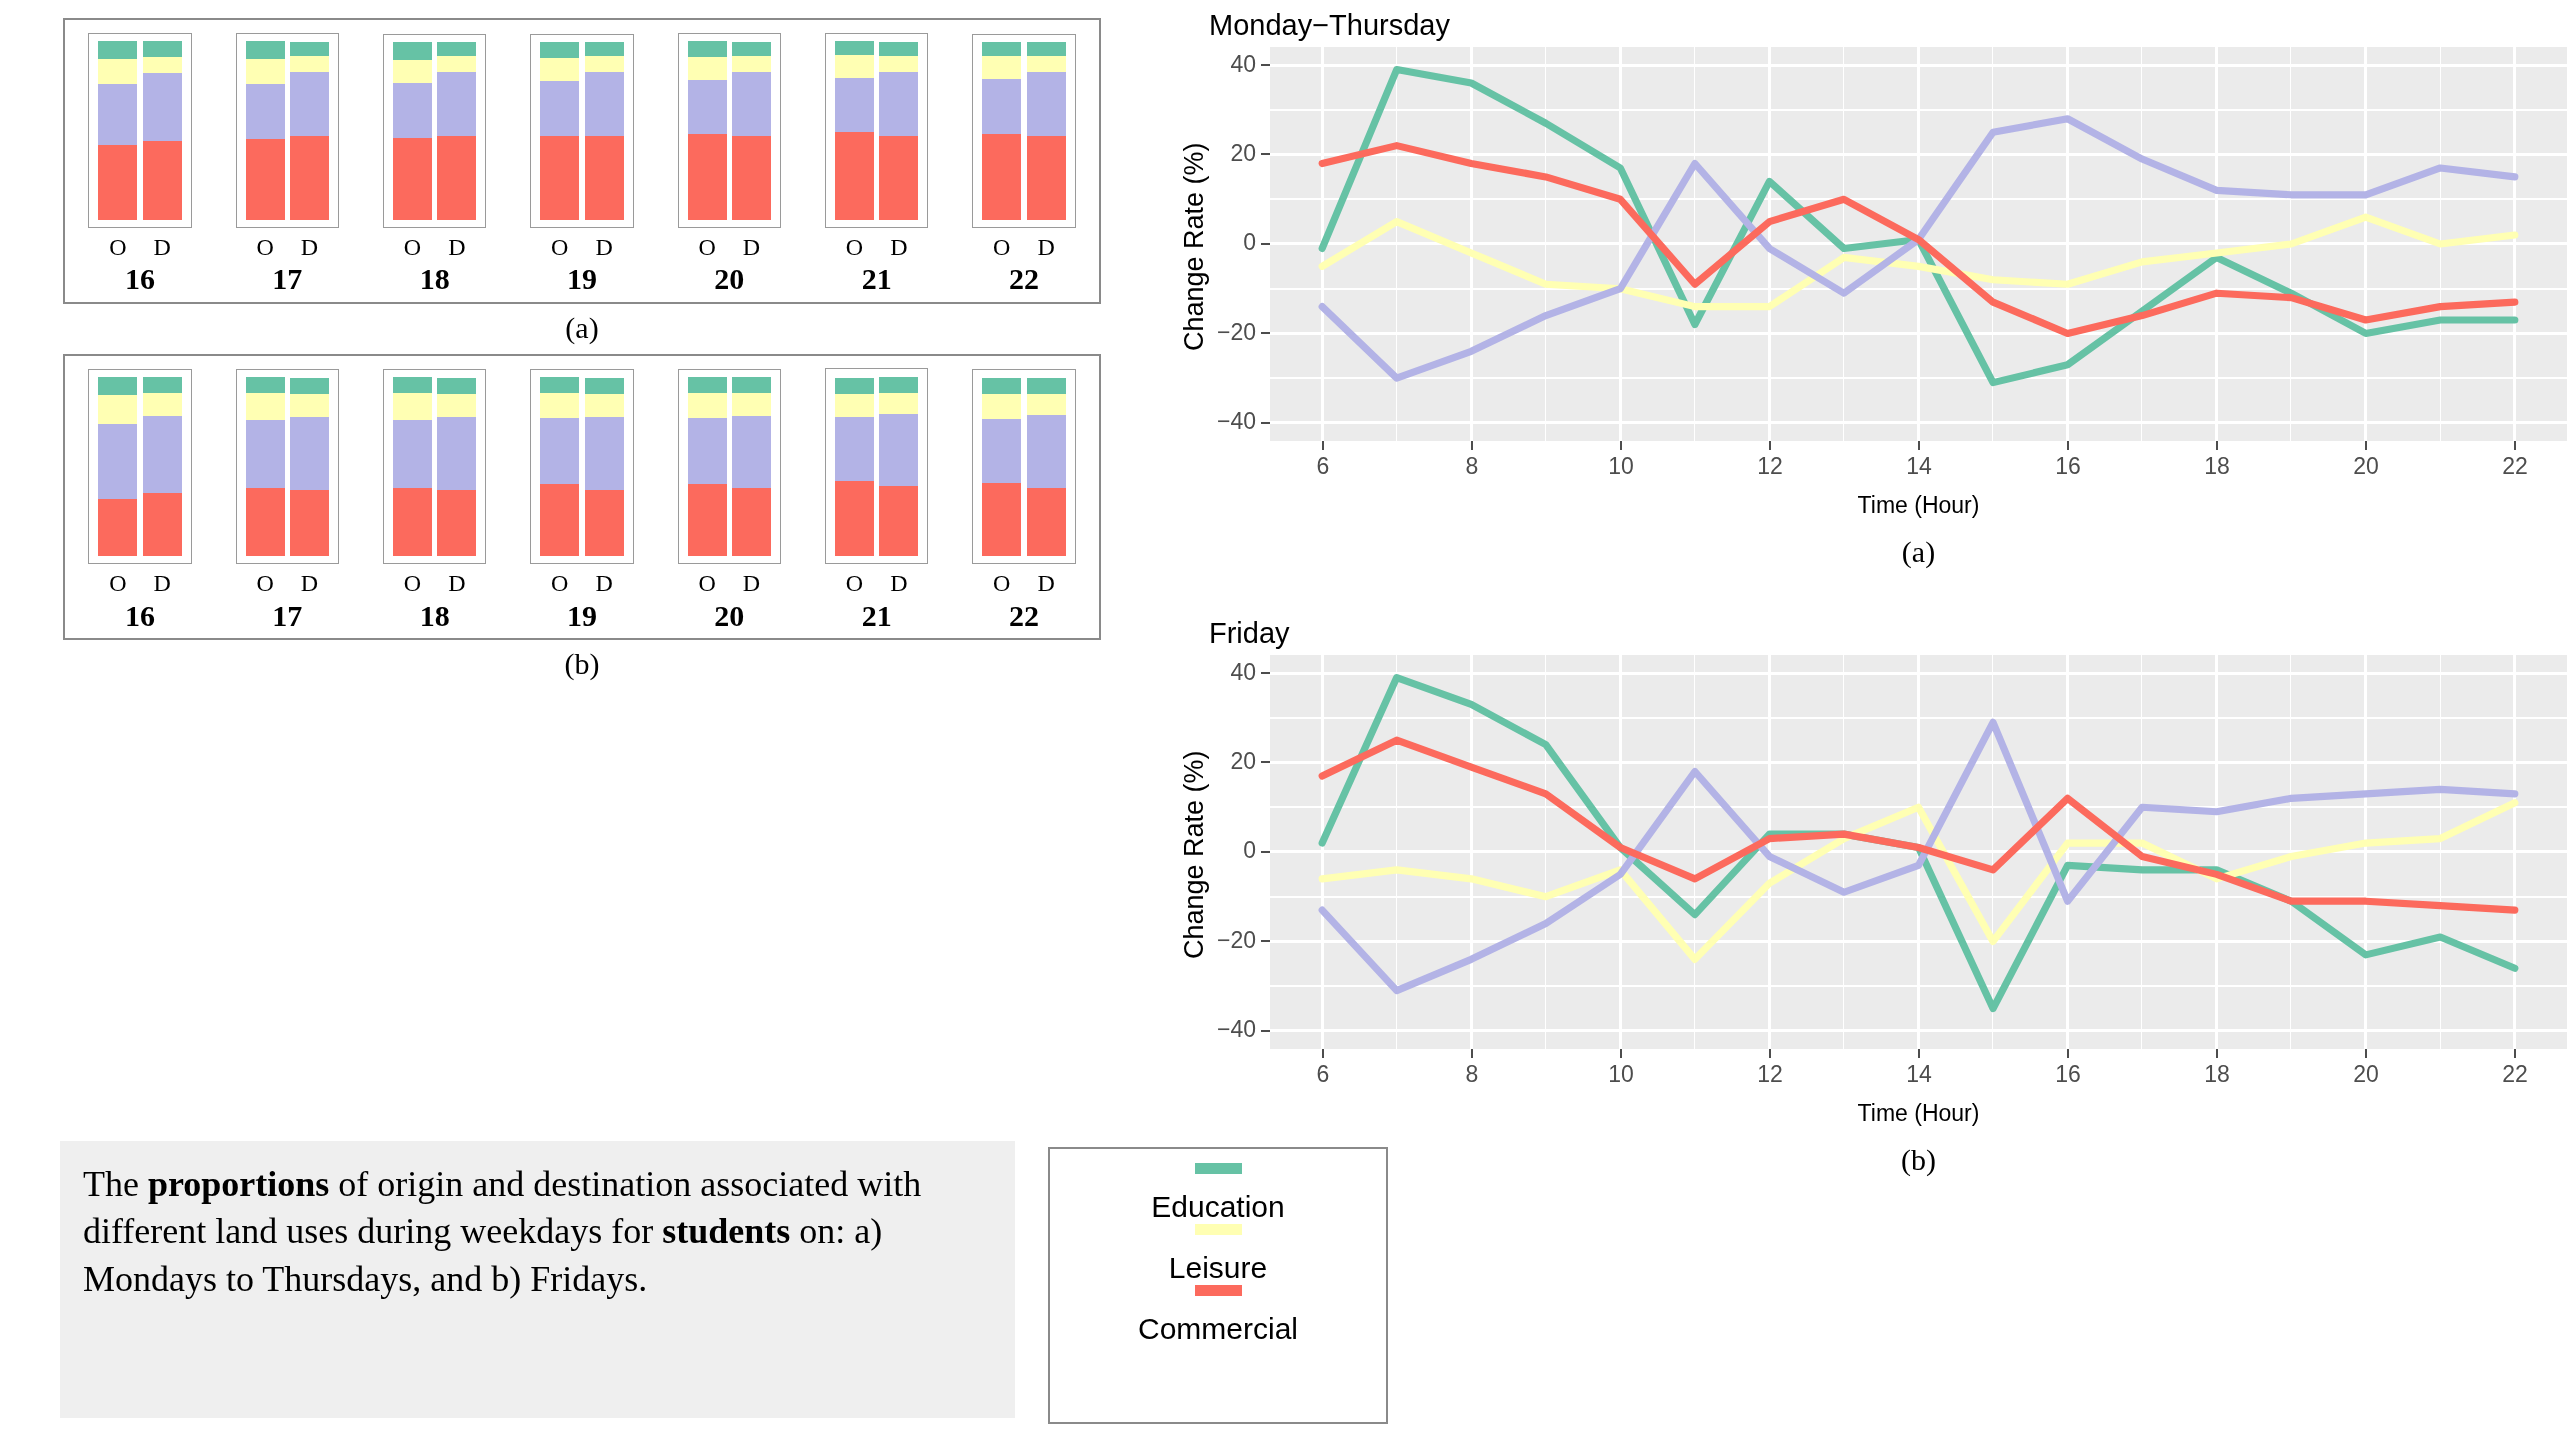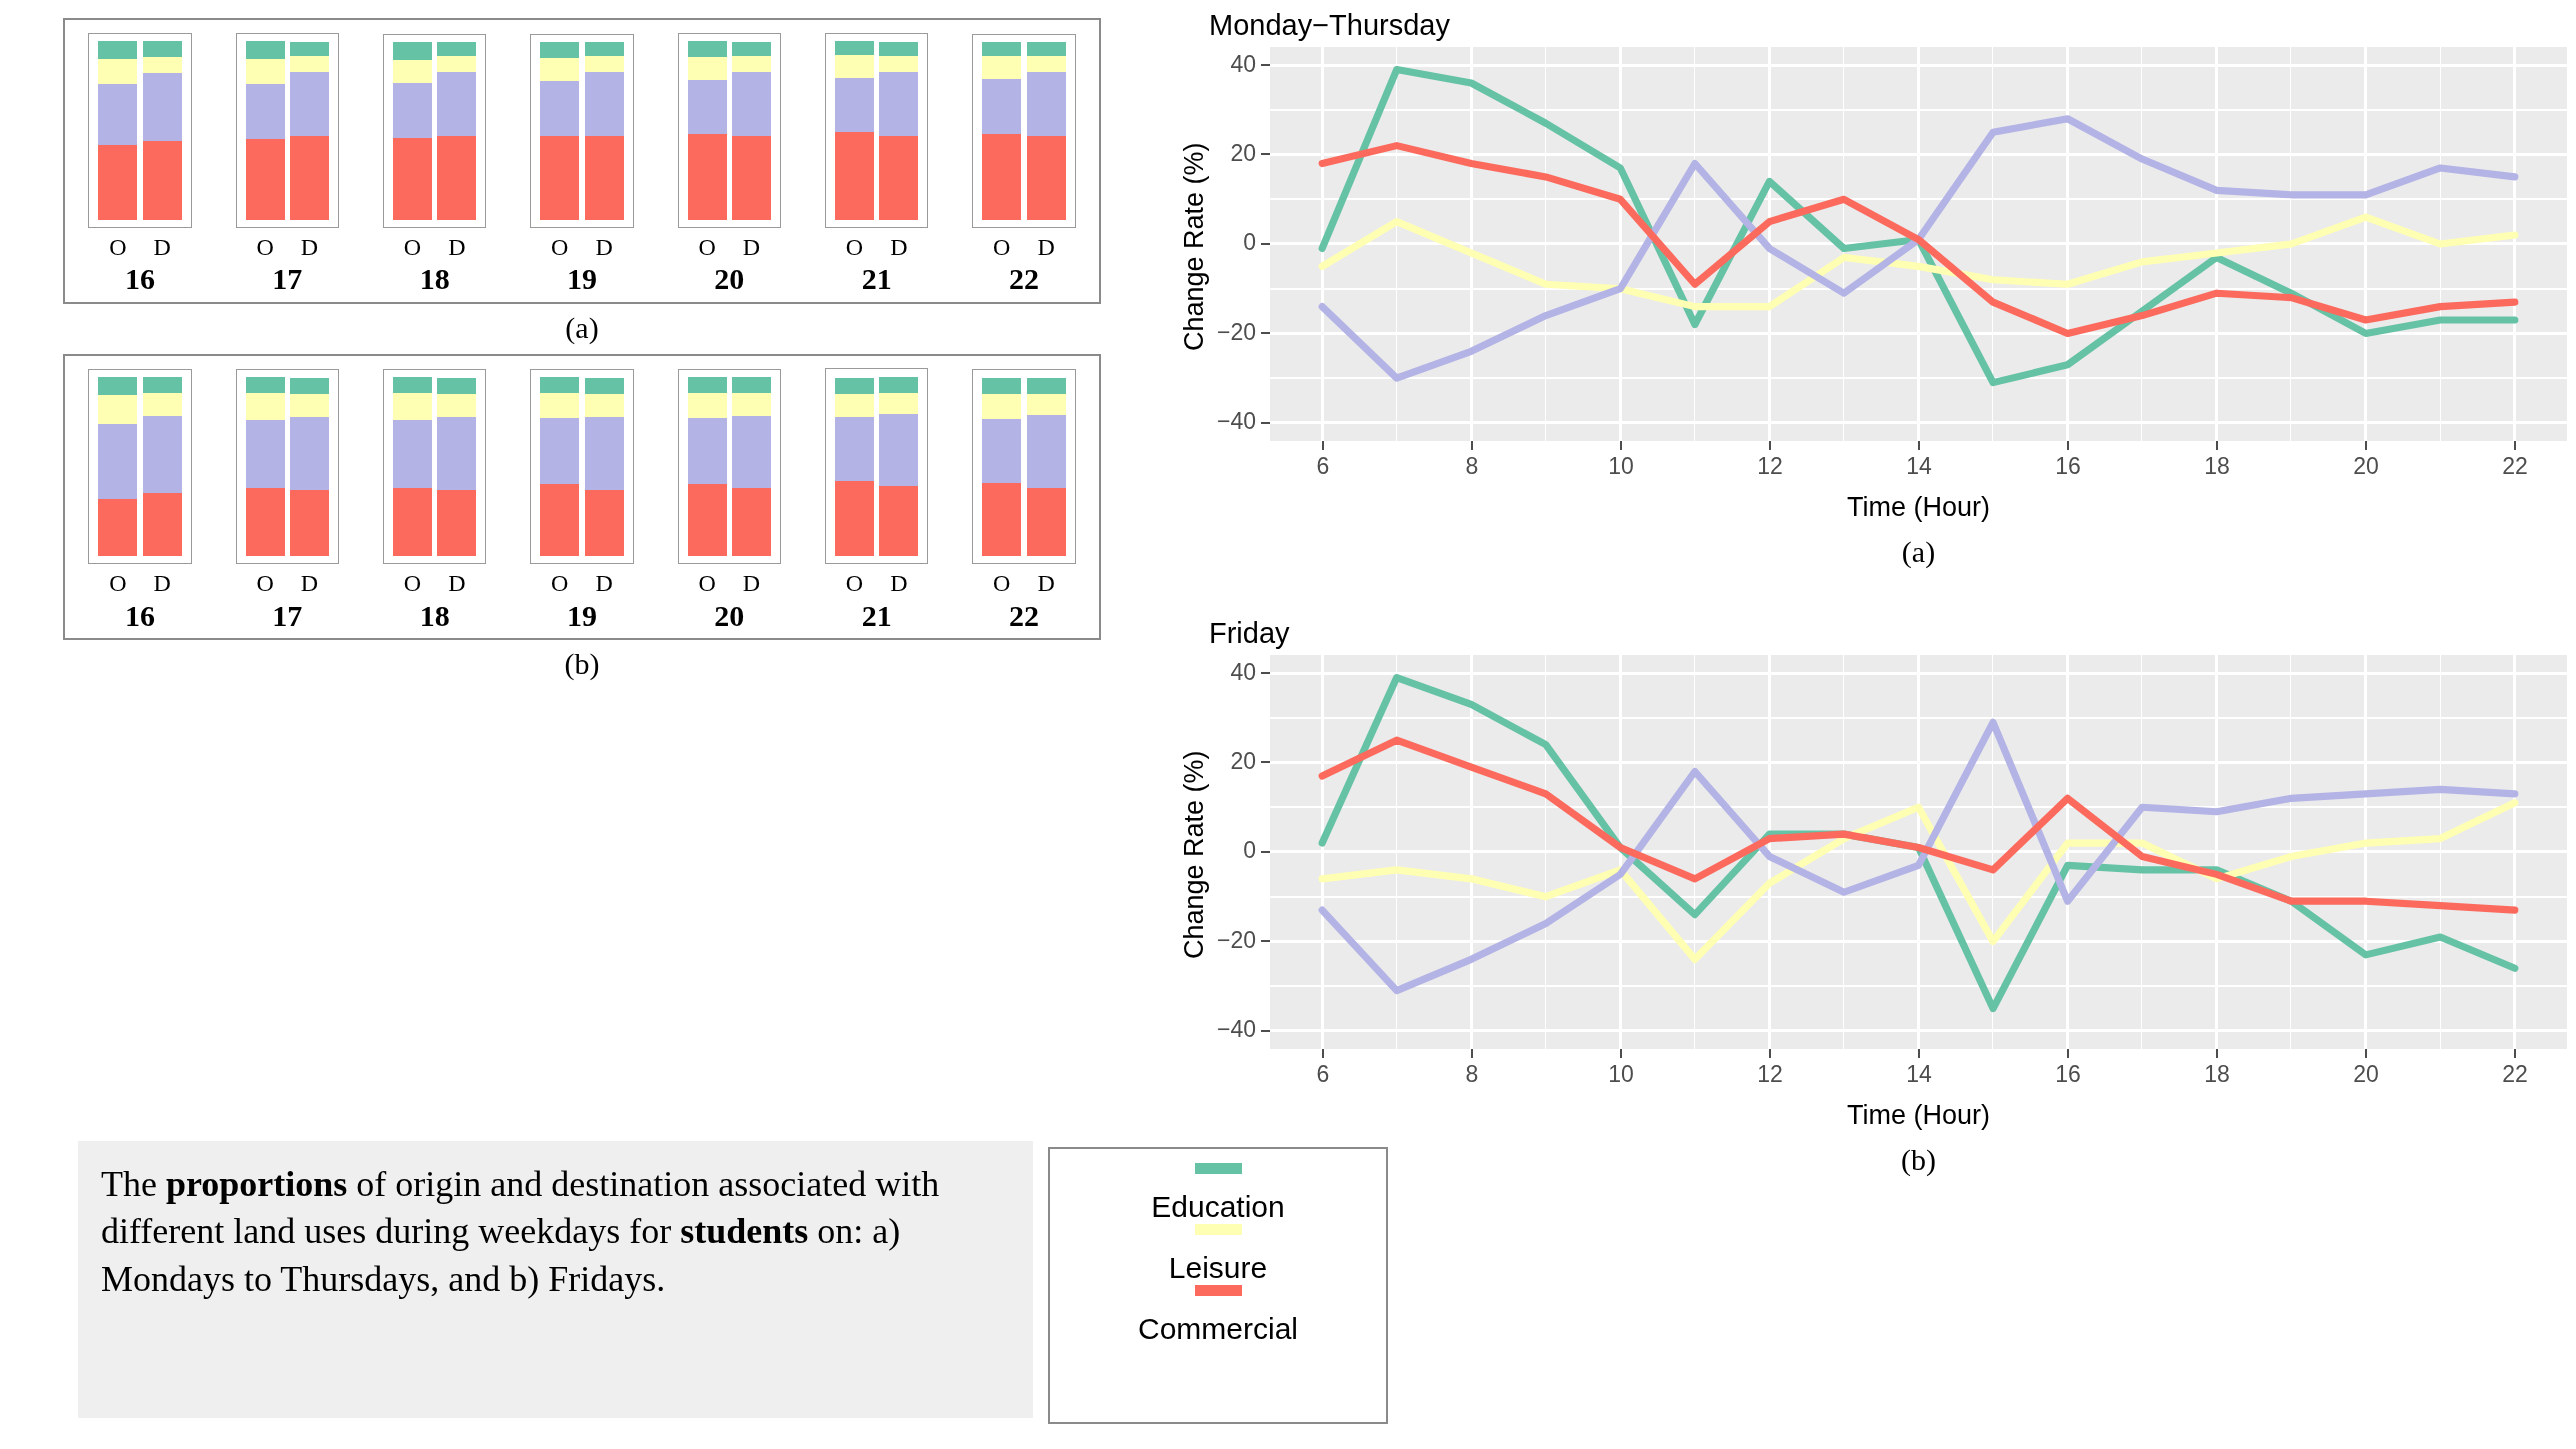--- a/index.html
+++ b/index.html
@@ -14,38 +14,38 @@
   .hour-bars{display:flex;gap:5.4px;border:1.8px solid #9a9a9a;padding:7.2px 9px;background:#fff;box-sizing:border-box;}
   .bar{width:39px;display:flex;flex-direction:column;justify-content:flex-end;}
   .seg{width:100%;}
   .od-row{display:flex;gap:5.4px;justify-content:center;margin-top:5.4px;}
   .od-lab{width:39px;text-align:center;font-family:"Liberation Serif",serif;font-size:24px;}
   .hour-lab{font-family:"Liberation Serif",serif;font-size:30px;font-weight:bold;margin-top:1.8px;}
   .sub-cap{text-align:center;font-family:"Liberation Serif",serif;font-size:30px;margin-top:7.2px;}
 
   
   .cap-box{background:#efefef;font-family:"Liberation Serif",serif;font-size:36px;line-height:1.32;padding:19.7px 23px;box-sizing:border-box;}
-  .cap-left{position:absolute;left:78px;top:1141px;width:955px;height:277px;}
+  .cap-left{position:absolute;left:60px;top:1141px;width:955px;height:277px;}
   .cap-right{position:absolute;left:1395px;top:1265px;width:1136px;height:152px;}
 
   
   .legend{position:absolute;left:1048px;top:1147px;width:340px;height:277px;border:2.7px solid #8a8a8a;background:#fff;box-sizing:border-box;padding:14.3px 16px;}
   .legend-item{display:flex;align-items:center;gap:16px;height:61px;flex-direction:column;}
   .legend-swatch{width:47px;height:38px;}
   .legend-label{font-size:30px;font-family:"Liberation Sans",sans-serif;}
 
   
   .chart-wrap{position:absolute;}
   .chart-title{font-size:29px;font-family:"Liberation Sans",sans-serif;margin-left:55px;margin-bottom:5.4px;}
   .plot-area{position:relative;background:#ebebeb;}
   .grid-line{position:absolute;background:#ffffff;}
   .axis-lab-y{position:absolute;transform:rotate(-90deg);transform-origin:left top;font-size:27px;white-space:nowrap;}
   .ytick{position:absolute;font-size:23px;color:#4d4d4d;text-align:right;width:72px;}
   .xtick{position:absolute;font-size:23px;color:#4d4d4d;text-align:center;width:54px;}
-  .axis-lab-x{position:absolute;font-size:27px;text-align:center;}
+  .axis-lab-x{position:absolute;font-size:23px;text-align:center;}
   .fig-cap{position:absolute;font-family:"Liberation Serif",serif;font-size:30px;text-align:center;}
   .tickmark{position:absolute;background:#4d4d4d;}
 </style>
 </head>
 <body>
 
 <div class="page">
 
   <div class="left-col">
     <div class="panel-box" id="panel-a">

